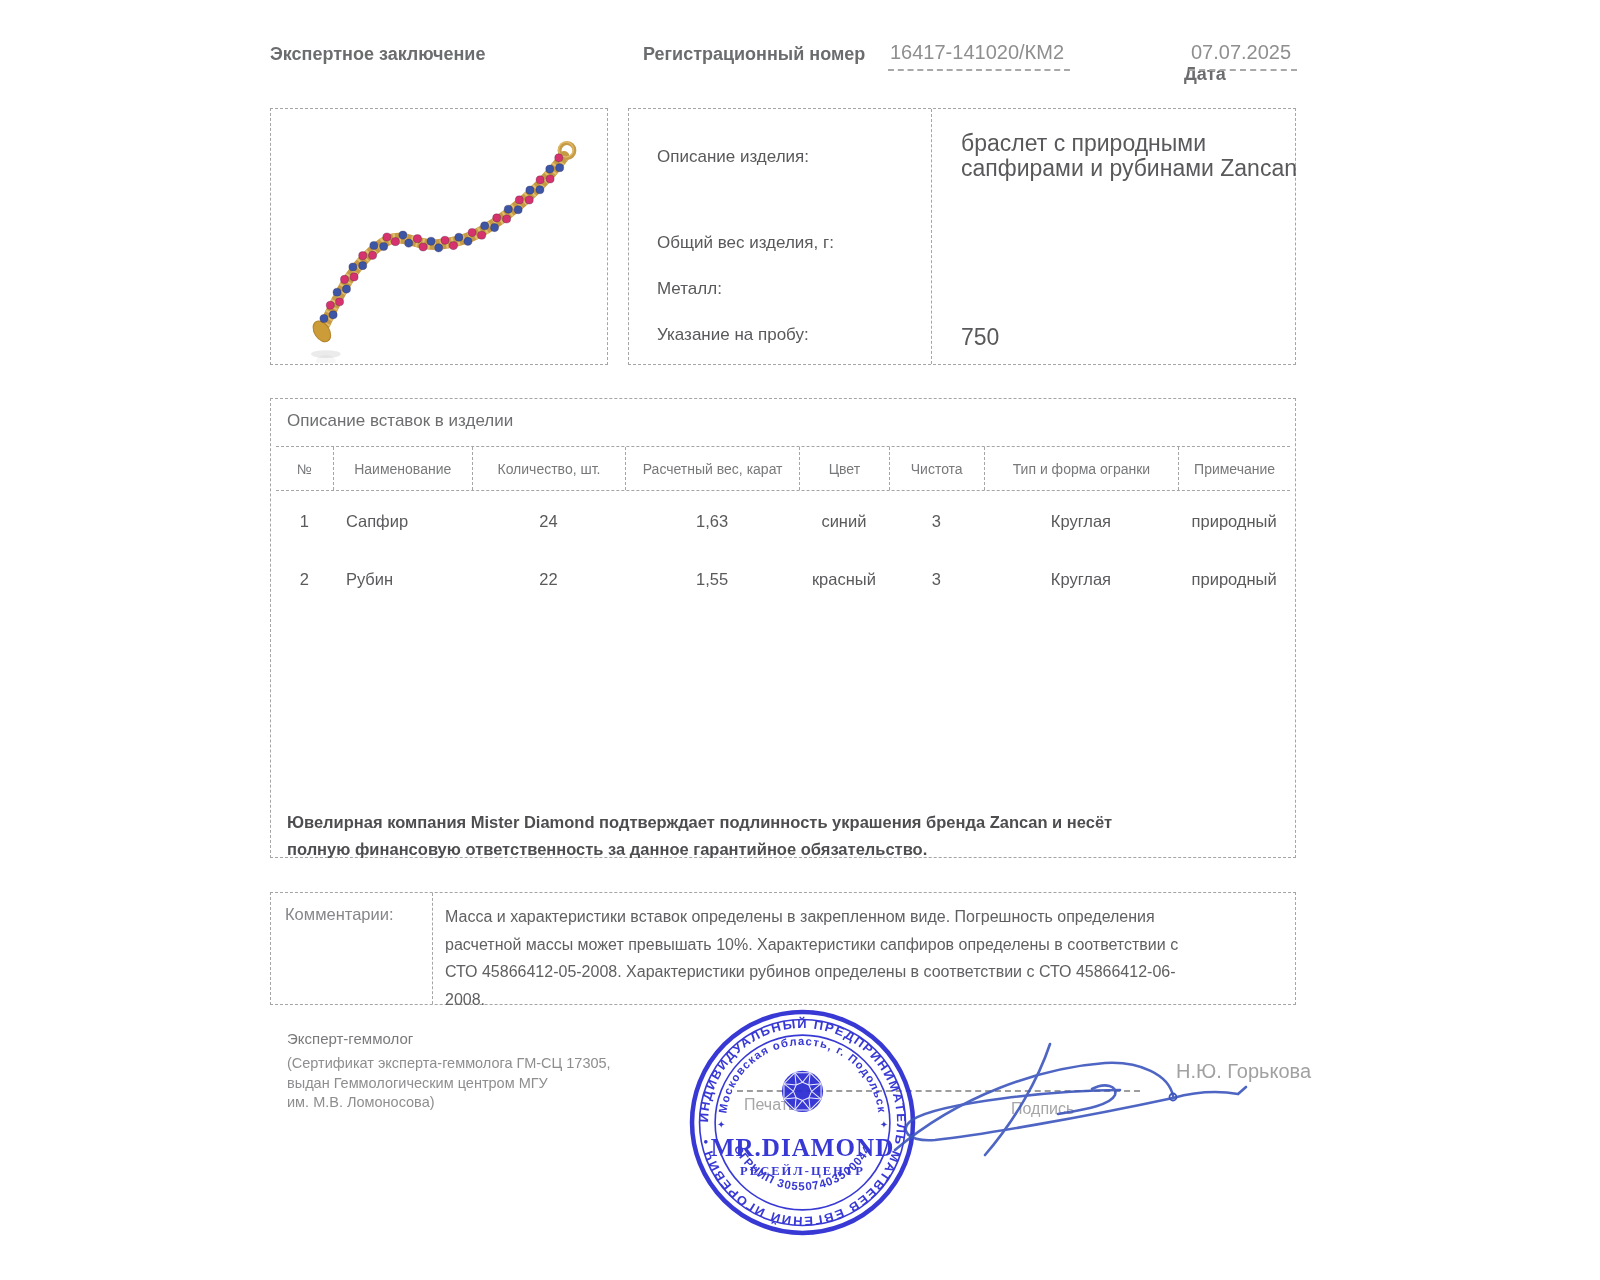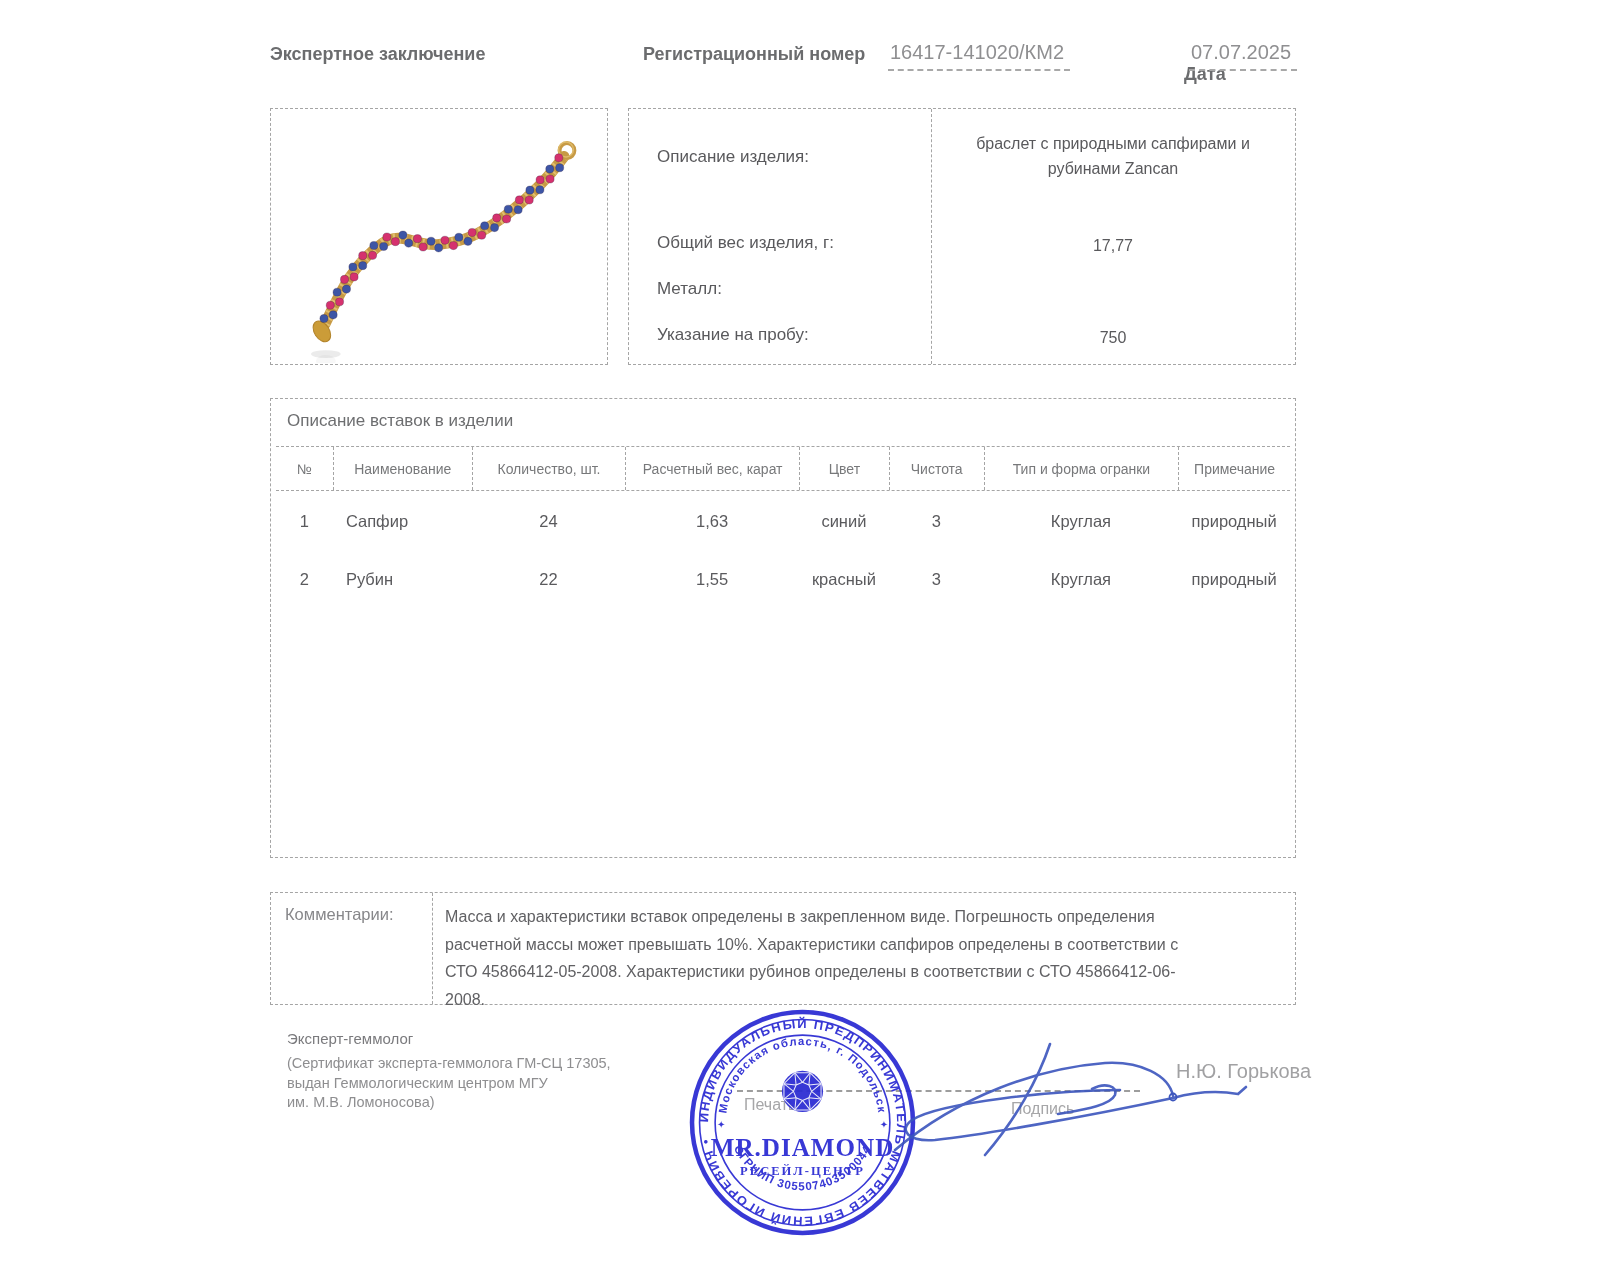--- a/index.html
+++ b/index.html
@@ -15,21 +15,21 @@
   
   .dbox { position:absolute; border:1.5px dashed #a5a5a5; background:#fff; }
 
   
   .photo-box { left:270px; top:108px; width:338px; height:257px; }
 
   
   .info-box { left:628px; top:108px; width:668px; height:257px; }
   .info-div { position:absolute; left:302px; top:0; bottom:0; border-left:1.5px dashed #a5a5a5; }
   .info-label { position:absolute; left:28px; font-size:17px; color:#59595c; white-space:nowrap; }
-  .info-value { position:absolute; left:316px; font-size:16px; color:#59595c; width:336px; line-height:25px;text-align:center; }
+  .info-value { position:absolute; left:332px; font-size:23px; color:#59595c; width:336px; line-height:25px; }
 
   
   .table-box { left:270px; top:398px; width:1026px; height:460px; }
   .tbl-title { position:absolute; left:16px; top:12px; font-size:17px; color:#6d6e70; }
   .tbl-head { position:absolute; left:5px; right:5px; top:47px; height:45px; display:flex;
               border-top:1.5px dashed #a5a5a5; border-bottom:1.5px dashed #a5a5a5; align-items:center; }
   .tbl-head .cell { border-left:1.5px dashed #a5a5a5; height:100%; display:flex; align-items:center;
                     justify-content:center; font-size:14px; color:#77787a; white-space:nowrap; }
   .tbl-head .cell:first-child { border-left:none; }
   .tbl-row { position:absolute; left:5px; right:5px; height:40px; display:flex; align-items:center; }
@@ -127,21 +127,20 @@
           <circle cx="558.7" cy="157.4" r="4.1" fill="#d5326e" stroke="rgba(35,20,55,0.35)" stroke-width="0.8"></circle>
         </g>
     </svg>
   </div>
 
   <div class="dbox info-box">
     <div class="info-div"></div>
     <div class="info-label" style="top:38px;">Описание изделия:</div>
     <div class="info-value" style="top:22px;">браслет с природными сапфирами и рубинами Zancan</div>
     <div class="info-label" style="top:124px;">Общий вес изделия, г:</div>
-    <div class="info-value" style="top:124px;">17,77</div>
     <div class="info-label" style="top:170px;">Металл:</div>
     <div class="info-label" style="top:216px;">Указание на пробу:</div>
     <div class="info-value" style="top:216px;">750</div>
   </div>
 
   <div class="dbox table-box">
     <div class="tbl-title">Описание вставок в изделии</div>
 
     <div class="tbl-head">
       <div class="cell c0">№</div>
@@ -169,20 +168,21 @@
       <div class="cell c0">2</div>
       <div class="cell c1">Рубин</div>
       <div class="cell c2">22</div>
       <div class="cell c3">1,55</div>
       <div class="cell c4">красный</div>
       <div class="cell c5">3</div>
       <div class="cell c6">Круглая</div>
       <div class="cell c7">природный</div>
     </div>
 
+    <div class="guarantee">Ювелирная компания Mister Diamond подтверждает подлинность украшения бренда Zancan и несёт полную финансовую ответственность за данное гарантийное обязательство.</div>
   </div>
 
   <div class="dbox comments-box">
     <div class="com-div"></div>
     <div class="com-label">Комментарии:</div>
     <div class="com-text">Масса и характеристики вставок определены в закрепленном виде. Погрешность определения расчетной массы может превышать 10%. Характеристики сапфиров определены в соответствии с СТО 45866412-05-2008. Характеристики рубинов определены в соответствии с СТО 45866412-06-2008.</div>
   </div>
 
   <div class="expert">
     <div class="expert-title">Эксперт-геммолог</div>

